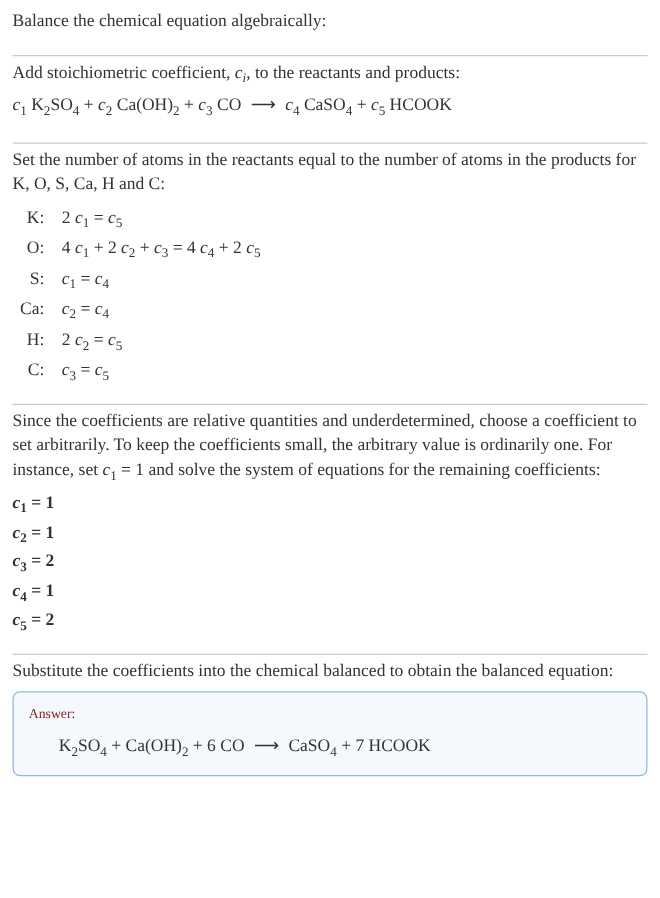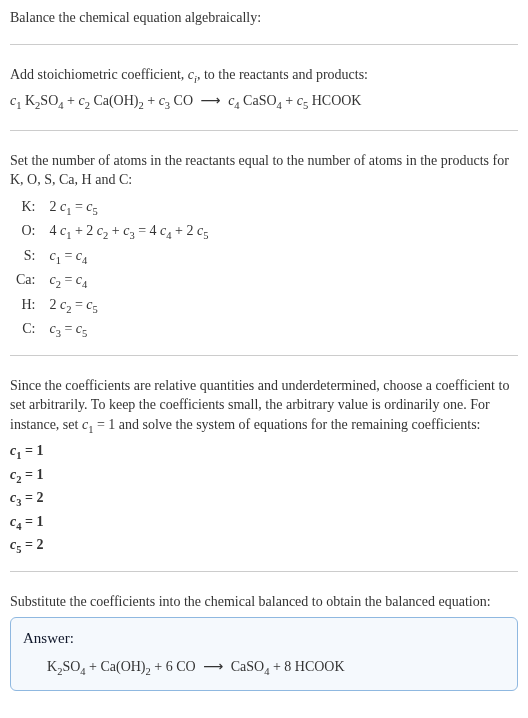--- a/index.html
+++ b/index.html
@@ -12,21 +12,21 @@
       font-size: 14px;
       color: #333;
       background: #fff;
       width: 528px;
       padding: 8px 10px;
       line-height: 1.4;
     }
     .section {
       padding-bottom: 12px;
       border-bottom: 1px solid #ccc;
-      margin-bottom: 20px;
+      margin-bottom: 4px;
     }
     .section:last-of-type {
       border-bottom: none;
     }
     .intro {
       margin-bottom: 4px;
     }
     .equation {
       margin-top: 2px;
       margin-bottom: 4px;
@@ -62,22 +62,22 @@
       font-weight: bold;
     }
     .answer-box {
       border: 1px solid #8fb8e0;
       border-radius: 6px;
       background: #f5f9fd;
       padding: 10px 12px;
       margin-top: 6px;
     }
     .answer-label {
-      color: #0f172a;
-      font-size: 15px;
+      color: #7f1d1d;
+      font-size: 11px;
       margin-bottom: 8px;
     }
     .answer-eq {
       padding-left: 24px;
       font-size: 14px;
     }
   </style>
 </head>
 <body>
 
@@ -137,16 +137,16 @@
     <div class="coeff-line"><span class="ital">c</span><span class="sub">4</span><span> = 1</span></div>
     <div class="coeff-line"><span class="ital">c</span><span class="sub">5</span><span> = 2</span></div>
   </div>
 </div>
 
 <div>
   <div class="intro">Substitute the coefficients into the chemical balanced to obtain the balanced equation:</div>
   <div class="answer-box">
     <div class="answer-label">Answer:</div>
     <div class="answer-eq">
-      <span>K</span><span class="sub">2</span><span>SO</span><span class="sub">4</span><span> + Ca(OH)</span><span class="sub">2</span><span> + 6 CO </span><span class="arrow">⟶</span><span> CaSO</span><span class="sub">4</span><span> + 8 HCOOK</span>
+      <span>K</span><span class="sub">2</span><span>SO</span><span class="sub">4</span><span> + Ca(OH)</span><span class="sub">2</span><span> + 6 CO </span><span class="arrow">⟶</span><span> CaSO</span><span class="sub">4</span><span> + 7 HCOOK</span>
     </div>
   </div>
 </div>
 
 </body></html>

